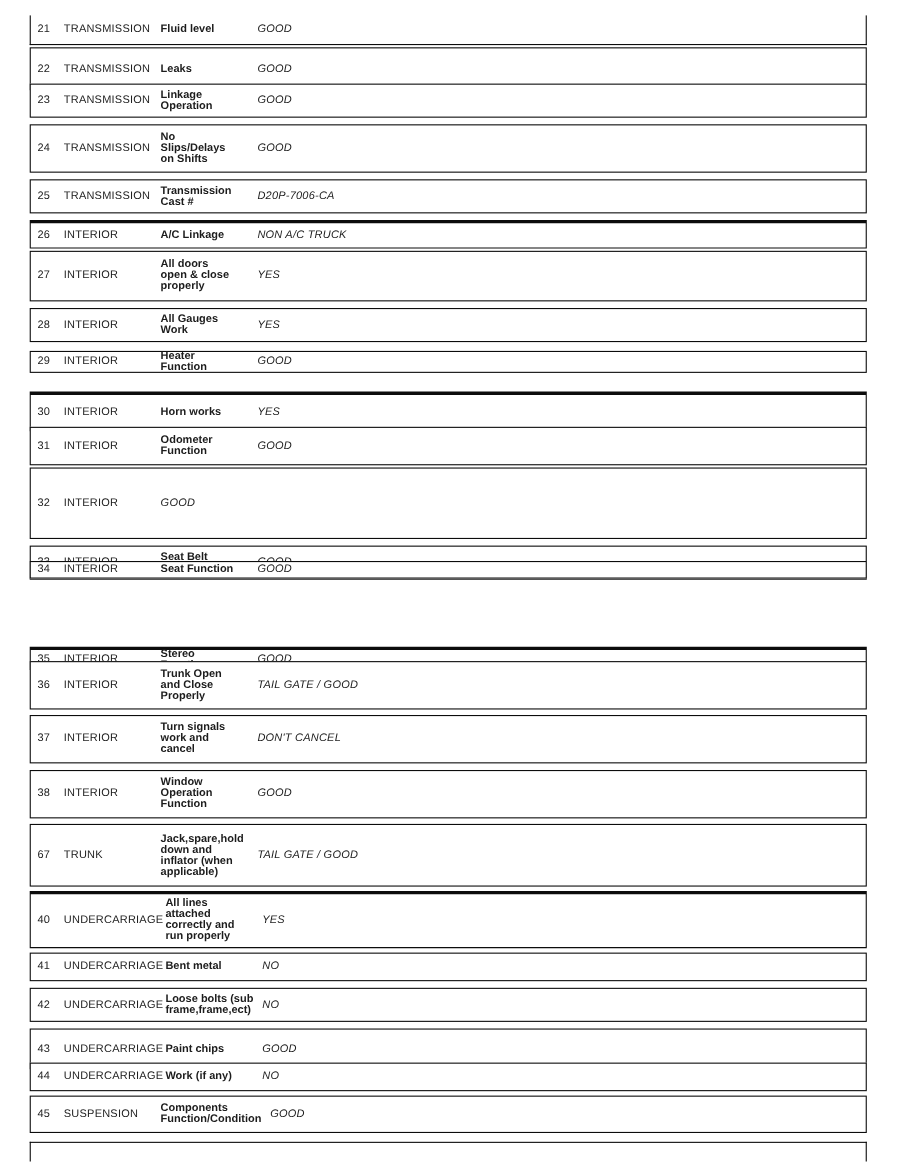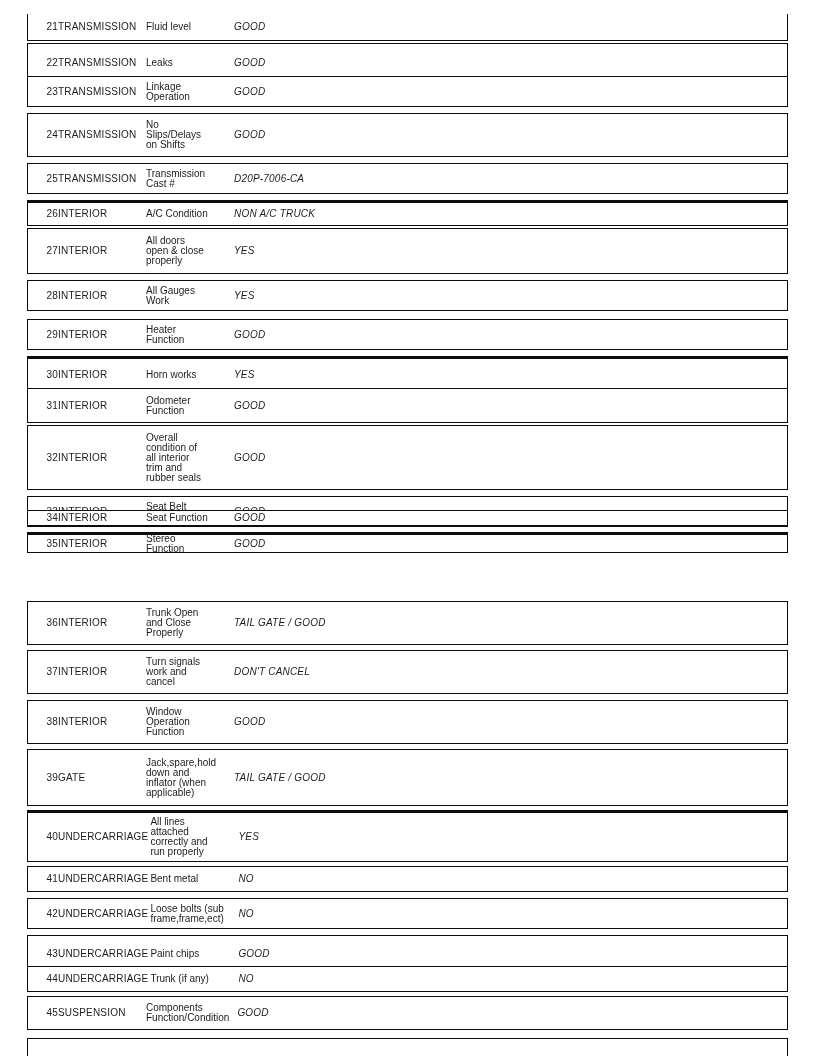--- a/index.html
+++ b/index.html
@@ -38,34 +38,33 @@
   .row.thick {
     border-top-width: 3px;
   }
   .row.partial {
     border-bottom: none;
   }
   .num {
     flex: 0 0 24px;
     white-space: nowrap;
     letter-spacing: 0.2px;
-    text-align: right;
   }
   .cat {
     flex: 0 0 auto;
     min-width: 86px;
     white-space: nowrap;
     letter-spacing: 0.2px;
     padding-right: 2px;
   }
   .item {
     flex: 0 0 auto;
     min-width: 80px;
     margin-right: 8px;
-    font-weight: normal;
+    font-weight: bold;
     white-space: pre-line;
   }
   .val {
     flex: 0 0 auto;
     white-space: nowrap;
     letter-spacing: 0.2px;
     font-style: italic;
   }
 </style>
 </head>
@@ -108,42 +107,42 @@
     <span class="num">25</span>
     <span class="cat">TRANSMISSION</span>
     <span class="item">Transmission
 Cast #</span>
     <span class="val">D20P-7006-CA</span>
   </div>
 
   <div class="row thick" style="top:200px;height:26px">
     <span class="num">26</span>
     <span class="cat">INTERIOR</span>
-    <span class="item">A/C Condition</span>
+    <span class="item">A/C Linkage</span>
     <span class="val">NON A/C TRUCK</span>
   </div>
 
   <div class="row" style="top:228px;height:46px">
     <span class="num">27</span>
     <span class="cat">INTERIOR</span>
     <span class="item">All doors
 open &amp; close
 properly</span>
     <span class="val">YES</span>
   </div>
 
   <div class="row" style="top:280px;height:31px">
     <span class="num">28</span>
     <span class="cat">INTERIOR</span>
     <span class="item">All Gauges
 Work</span>
     <span class="val">YES</span>
   </div>
 
-  <div class="row" style="top:319px;height:31px">
+  <div class="row" style="top:319px;height:20px">
     <span class="num">29</span>
     <span class="cat">INTERIOR</span>
     <span class="item">Heater
 Function</span>
     <span class="val">GOOD</span>
   </div>
 
   <div class="row thick" style="top:356px;height:36px">
     <span class="num">30</span>
     <span class="cat">INTERIOR</span>
@@ -155,44 +154,39 @@
     <span class="num">31</span>
     <span class="cat">INTERIOR</span>
     <span class="item">Odometer
 Function</span>
     <span class="val">GOOD</span>
   </div>
 
   <div class="row" style="top:425px;height:65px">
     <span class="num">32</span>
     <span class="cat">INTERIOR</span>
-    <span class="item">Overall
-condition of
-all interior
-trim and
-rubber seals</span>
     <span class="val">GOOD</span>
   </div>
 
   <div class="row" style="top:496px;height:31px">
     <span class="num">33</span>
     <span class="cat">INTERIOR</span>
     <span class="item">Seat Belt
 Function</span>
     <span class="val">GOOD</span>
   </div>
 
   <div class="row" style="top:510px;height:16px">
     <span class="num">34</span>
     <span class="cat">INTERIOR</span>
     <span class="item">Seat Function</span>
     <span class="val">GOOD</span>
   </div>
 
-  <div class="row thick" style="top:532px;height:21px">
+  <div class="row thick" style="top:588px;height:21px">
     <span class="num">35</span>
     <span class="cat">INTERIOR</span>
     <span class="item">Stereo
 Function</span>
     <span class="val">GOOD</span>
   </div>
 
   <div class="row" style="top:601px;height:44px">
     <span class="num">36</span>
     <span class="cat">INTERIOR</span>
@@ -214,22 +208,22 @@
   <div class="row" style="top:700px;height:44px">
     <span class="num">38</span>
     <span class="cat">INTERIOR</span>
     <span class="item">Window
 Operation
 Function</span>
     <span class="val">GOOD</span>
   </div>
 
   <div class="row" style="top:749px;height:57px">
-    <span class="num">39</span>
-    <span class="cat">GATE</span>
+    <span class="num">67</span>
+    <span class="cat">TRUNK</span>
     <span class="item">Jack,spare,hold
 down and
 inflator (when
 applicable)</span>
     <span class="val">TAIL GATE / GOOD</span>
   </div>
 
   <div class="row thick" style="top:810px;height:52px">
     <span class="num">40</span>
     <span class="cat">UNDERCARRIAGE</span>
@@ -258,21 +252,21 @@
   <div class="row" style="top:935px;height:37px">
     <span class="num">43</span>
     <span class="cat">UNDERCARRIAGE</span>
     <span class="item">Paint chips</span>
     <span class="val">GOOD</span>
   </div>
 
   <div class="row" style="top:966px;height:26px">
     <span class="num">44</span>
     <span class="cat">UNDERCARRIAGE</span>
-    <span class="item">Trunk (if any)</span>
+    <span class="item">Work (if any)</span>
     <span class="val">NO</span>
   </div>
 
   <div class="row" style="top:996px;height:34px">
     <span class="num">45</span>
     <span class="cat">SUSPENSION</span>
     <span class="item">Components
 Function/Condition</span>
     <span class="val">GOOD</span>
   </div>

